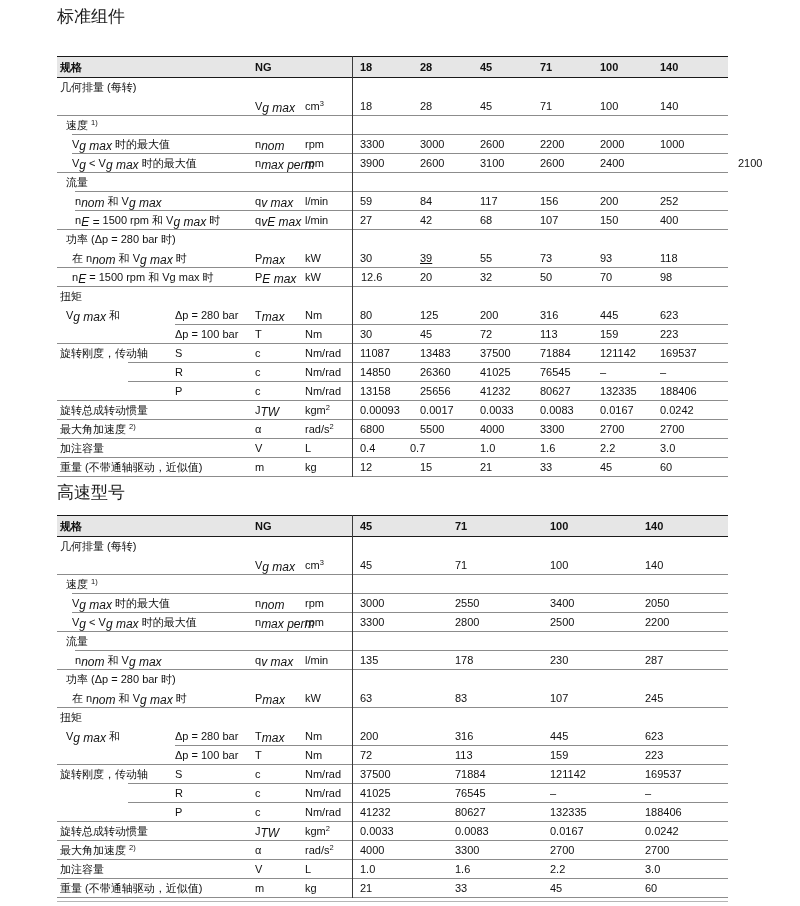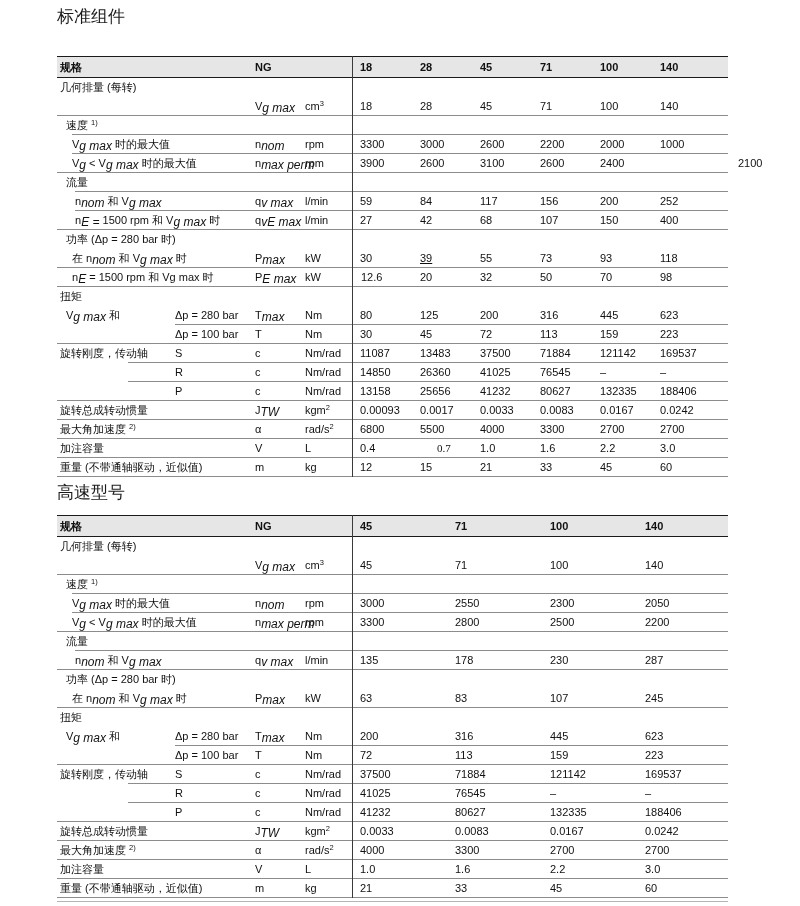--- a/index.html
+++ b/index.html
@@ -219,21 +219,21 @@
         <span class="cell" style="left: 483px;">3300</span>
         <span class="cell" style="left: 543px;">2700</span>
         <span class="cell" style="left: 603px;">2700</span>
         <div class="rule" style="left: 0px;"></div>
       </div>
       <div class="t-row">
         <span class="cell" style="left: 3px;">加注容量</span>
         <span class="cell" style="left: 198px;">V</span>
         <span class="cell" style="left: 248px;">L</span>
         <span class="cell" style="left: 303px;">0.4</span>
-        <span class="cell" style="left: 380px; font-family: Liberation Serif, serif;">0.7</span>
+        <span class="cell" style="left: 353px;">0.7</span>
         <span class="cell" style="left: 423px;">1.0</span>
         <span class="cell" style="left: 483px;">1.6</span>
         <span class="cell" style="left: 543px;">2.2</span>
         <span class="cell" style="left: 603px;">3.0</span>
         <div class="rule" style="left: 0px;"></div>
       </div>
       <div class="t-row">
         <span class="cell" style="left: 3px;">重量 (不带通轴驱动，近似值)</span>
         <span class="cell" style="left: 198px;">m</span>
         <span class="cell" style="left: 248px;">kg</span>
@@ -272,21 +272,21 @@
       <div class="t-row">
         <span class="cell" style="left: 9px;">速度 <sup>1)</sup></span>
         <div class="rule" style="left: 15px;"></div>
       </div>
       <div class="t-row">
         <span class="cell" style="left: 15px;">V<sub>g max</sub> 时的最大值</span>
         <span class="cell" style="left: 198px;">n<sub>nom</sub></span>
         <span class="cell" style="left: 248px;">rpm</span>
         <span class="cell" style="left: 303px;">3000</span>
         <span class="cell" style="left: 398px;">2550</span>
-        <span class="cell" style="left: 493px;">2300</span>
+        <span class="cell" style="left: 493px;">3400</span>
         <span class="cell" style="left: 588px;">2050</span>
         <div class="rule" style="left: 15px;"></div>
       </div>
       <div class="t-row">
         <span class="cell" style="left: 15px;">V<sub>g</sub> &lt; V<sub>g max</sub> 时的最大值</span>
         <span class="cell" style="left: 198px;">n<sub>max perm</sub></span>
         <span class="cell" style="left: 248px;">rpm</span>
         <span class="cell" style="left: 303px;">3300</span>
         <span class="cell" style="left: 398px;">2800</span>
         <span class="cell" style="left: 493px;">2500</span>

